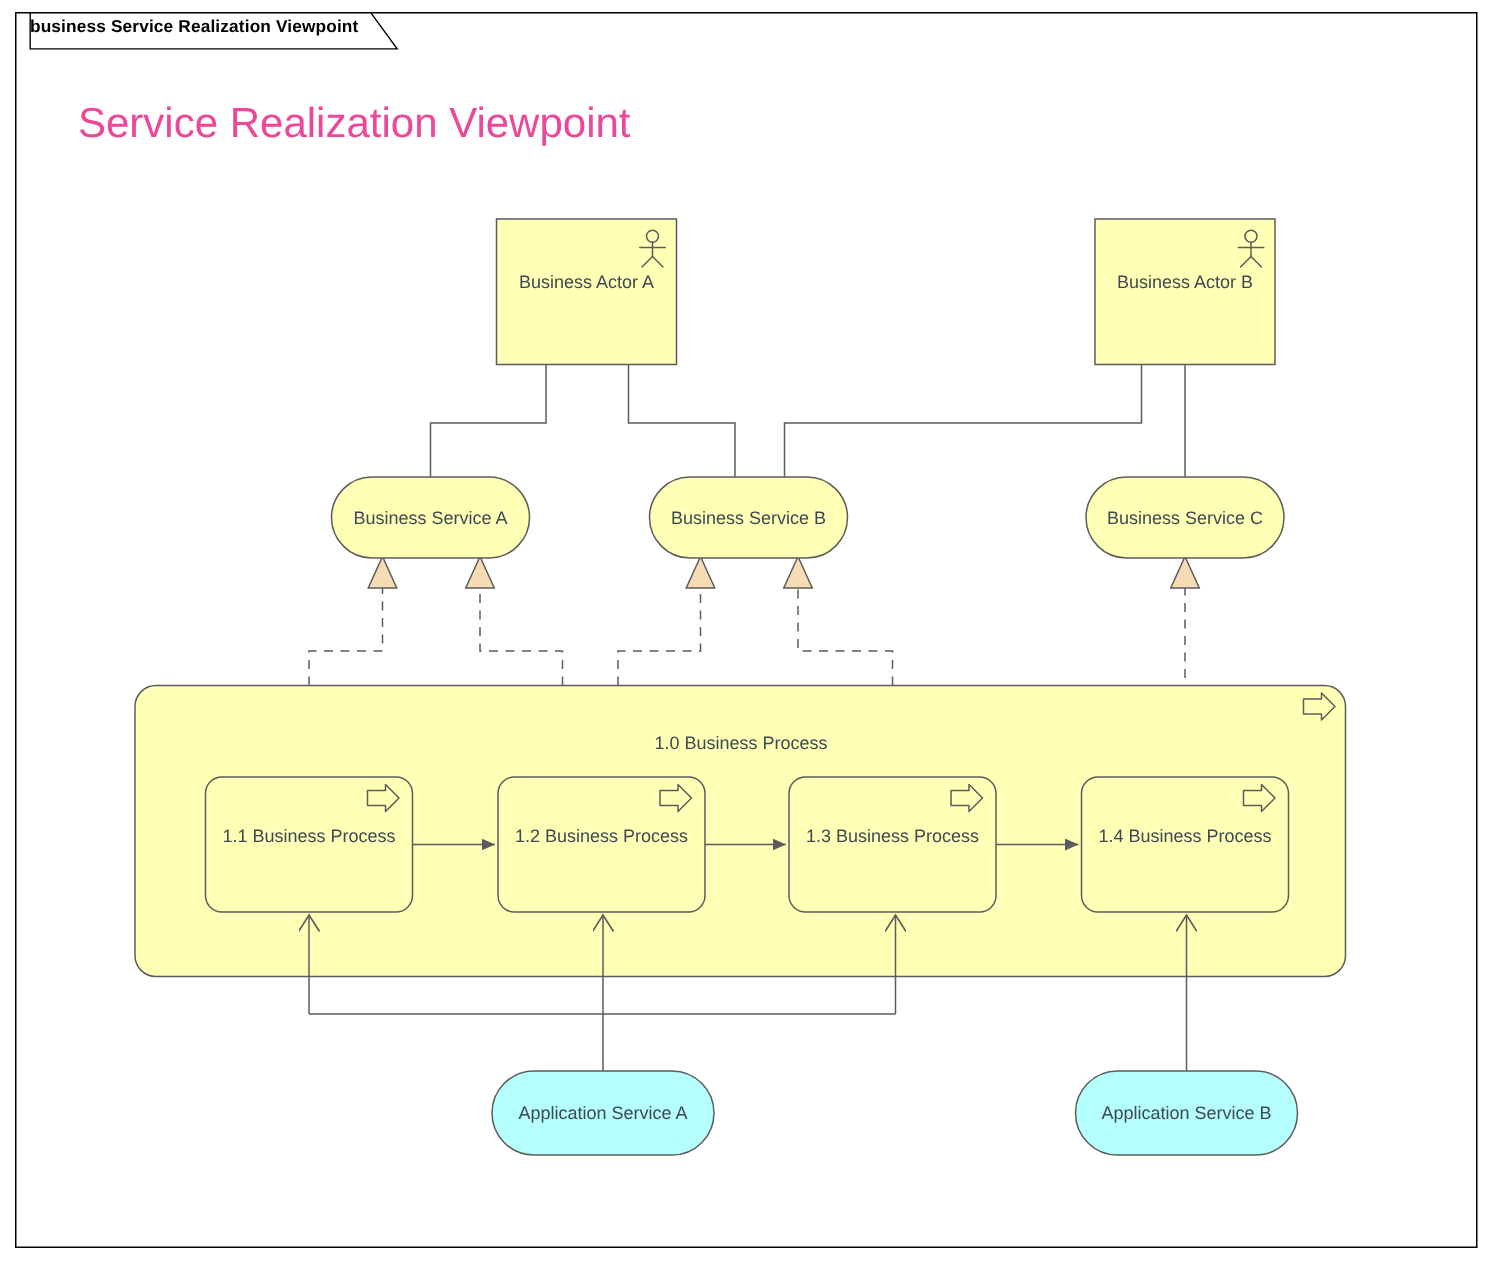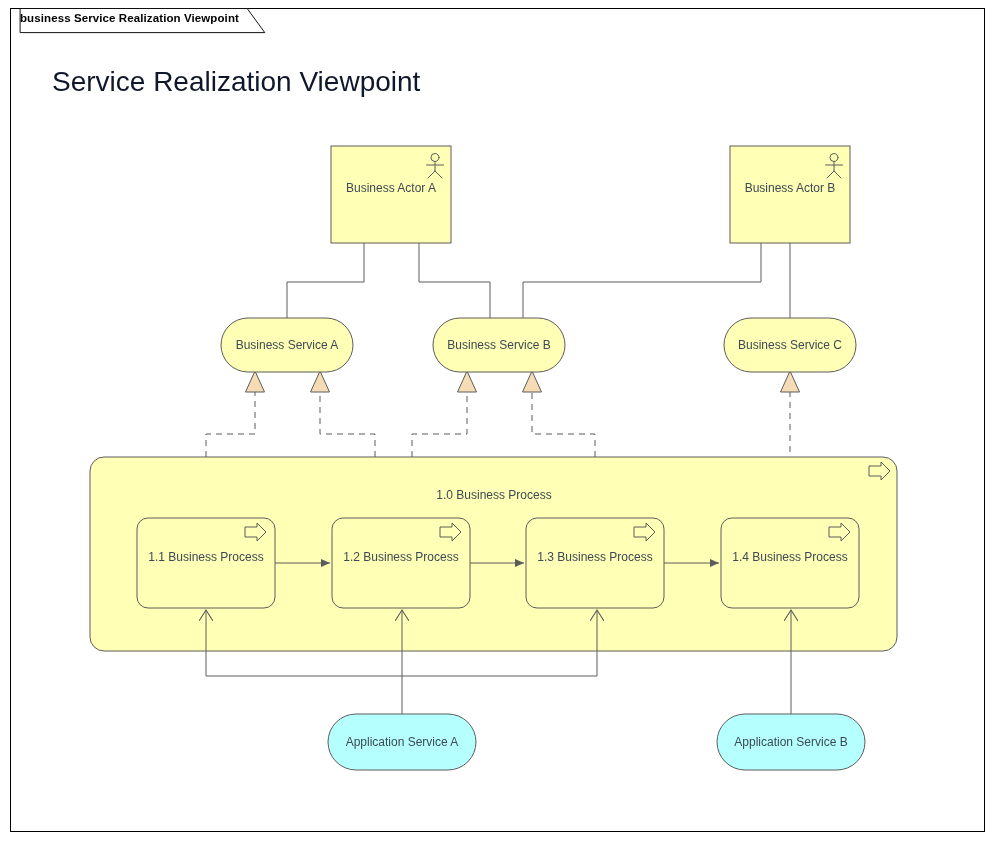--- a/index.html
+++ b/index.html
@@ -44,21 +44,21 @@
     letter-spacing: 0.1px;
     white-space: nowrap;
     z-index: 6;
   }
   .page-title {
     position: absolute;
     left: 52px;
     top: 66px;
     font-size: 28px;
     font-weight: normal;
-    color: #0f172a;
+    color: #ec4899;
     white-space: nowrap;
   }
   svg.diagram {
     position: absolute;
     left: 0;
     top: 0;
     width: 1000px;
     height: 841px;
   }
   .node-label {

